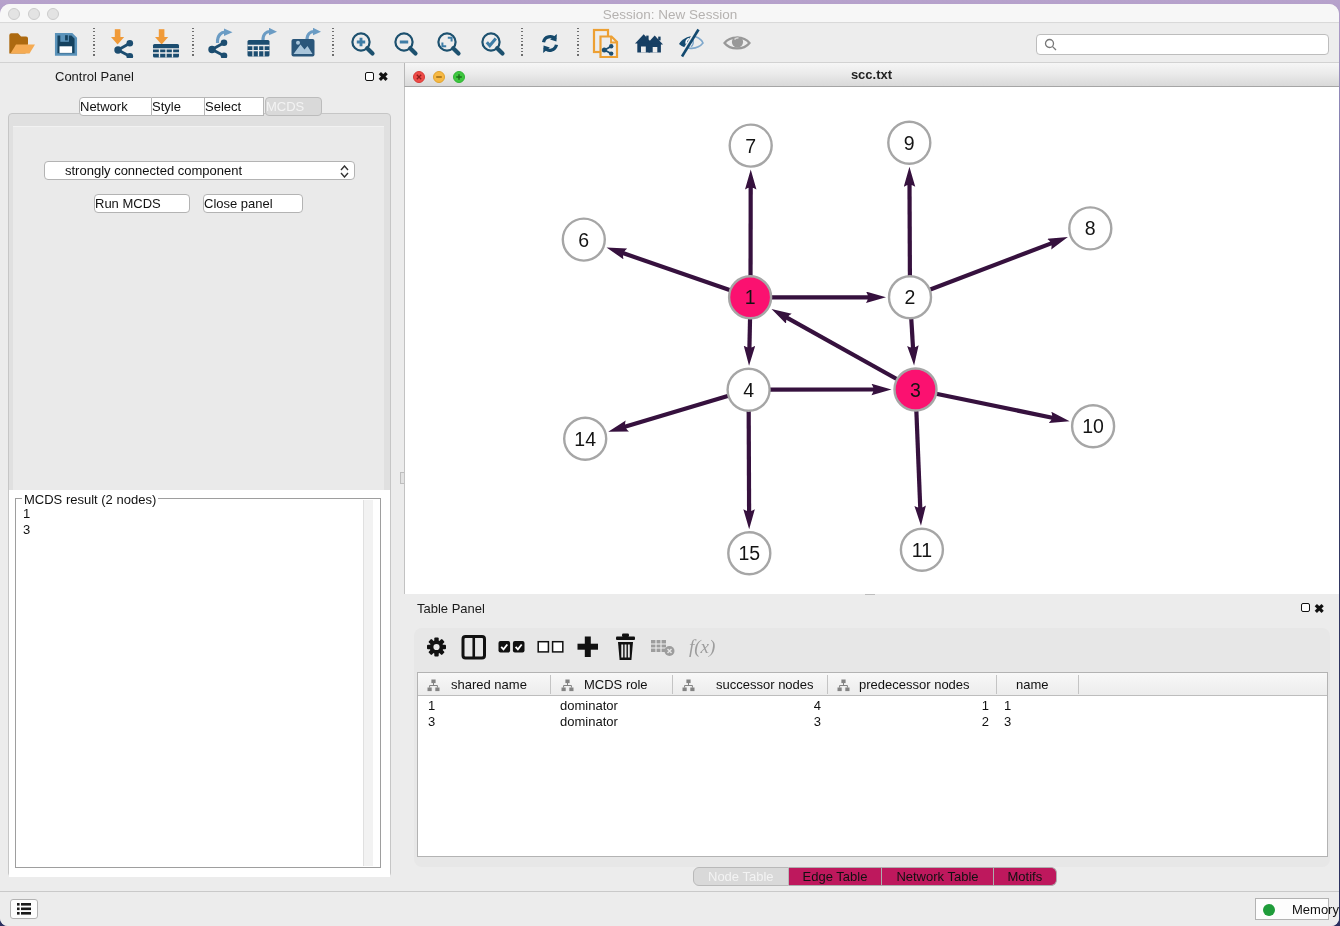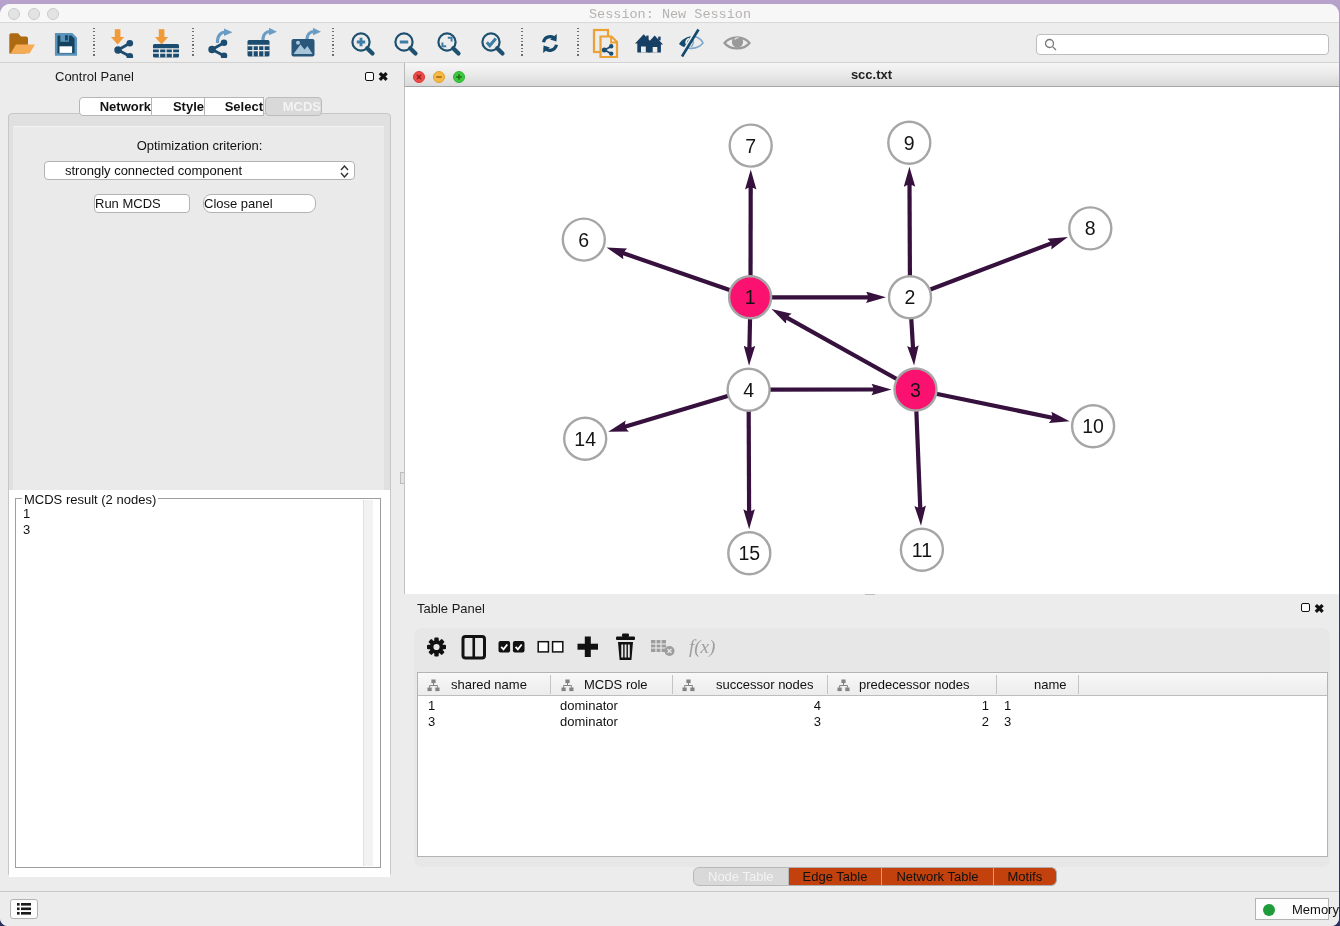--- a/index.html
+++ b/index.html
@@ -9,38 +9,38 @@
   .win { position:absolute; left:0; top:3.5px; width:1338.5px; height:922.5px;
     border-radius:10px 10px 8px 8px; overflow:hidden; background:#ececec; }
   .g { position:absolute; left:0; top:-3.5px; width:1340px; height:926px; }
   .abs { position:absolute; }
   
   .titlebar { position:absolute; left:0; top:3.5px; width:1340px; height:19.5px;
     background:#f7f7f7; border-bottom:1px solid #d9d9d9; }
   .tl-dot { position:absolute; top:7.5px; width:12px; height:12px; border-radius:50%;
     background:#e3e3e3; border:1px solid #cbcbcb; }
   .wintitle { position:absolute; top:6.5px; left:0; width:1340px; text-align:center;
-    font-size:13.5px; color:#b5b2b0;font-family:Liberation Mono, monospace; }
+    font-size:13.5px; color:#b5b2b0; }
   
   .toolbar { position:absolute; left:0; top:24px; width:1340px; height:39px;
     background:#ededed; border-bottom:1px solid #d2d2d2; }
   .tsep { position:absolute; top:28px; height:30px; width:1.5px;
     background-image:repeating-linear-gradient(180deg,#6e6e6e 0px,#6e6e6e 1.1px,transparent 1.1px,transparent 3.3px); }
   .ticon { position:absolute; top:29px; }
   .ticon2 { position:absolute; top:28px; }
   .searchbox { position:absolute; left:1036px; top:33.5px; width:293px; height:21px;
     background:#fff; border:1px solid #bdbdbd; border-radius:4px; }
   
   .sq { position:absolute; width:9px; height:9px; border:1.4px solid #111; border-radius:2px; background:#fdfdfd; }
   .xx { position:absolute; font-weight:bold; font-size:12.5px; color:#111; }
   
   .cp-title { position:absolute; left:13px; top:69px; font-size:13px; color:#1a1a1a;margin-left:42px; }
   .tabbar { position:absolute; left:79px; top:96.5px; height:19px; display:flex; }
   .tab { height:19px; line-height:18px; background:#fff; border:1px solid #b6b6b6;
-    border-left:none; font-size:13px; color:#111; text-align:right;font-weight:bold; }
+    border-left:none; font-size:13px; color:#111; text-align:left; }
   .tab.first { border-left:1px solid #b6b6b6; border-radius:4px 0 0 4px; }
   .tab.sel { background:#d9d9d9; color:#f3f3f3; border-radius:4px; border:1px solid #bcbcbc; margin-left:1px; }
   .cp-box { position:absolute; left:7.5px; top:113px; width:383px; height:764px;
     background:#e0e0e0; border:1px solid #c6c6c6; border-radius:4px; }
   .cp-inner { position:absolute; left:13px; top:126px; width:371px; height:364px;
     background:#eaeaea; border-top:1px solid #f2f2f2; }
   .cp-white { position:absolute; left:8.5px; top:490px; width:381px; height:386.5px; background:#fff; }
   .opt-label { position:absolute; left:8px; top:138px; width:383px; text-align:center;
     font-size:13px; color:#111; }
   .dropdown { position:absolute; left:44px; top:161px; width:311px; height:18.5px;
@@ -69,21 +69,21 @@
   .tp-table { position:absolute; left:417px; top:672px; width:911px; height:184.5px;
     background:#fff; border:1px solid #b3b3b3; }
   .thead { position:absolute; left:0; top:0; width:909px; height:23px;
     background:linear-gradient(180deg,#f8f8f8,#ececec); border-bottom:1px solid #bdbdbd; }
   .hsep { position:absolute; top:2px; height:19px; width:0; border-left:1px solid #c4c4c4; }
   .hlabel { position:absolute; top:4px; font-size:13px; color:#111; }
   .cell { position:absolute; font-size:13px; color:#111; }
   .orgico { position:absolute; top:6px; }
   
   .btabs { position:absolute; left:693px; top:866.5px; height:19.5px; display:flex; }
-  .btab { height:19.5px; line-height:18px; background:#c2410c;
+  .btab { height:19.5px; line-height:18px; background:#be185d;
     font-size:13px; padding:0 14px; color:#111; }
   
   .statusbar { position:absolute; left:0; top:891px; width:1340px; height:35px;
     background:#ececec; border-top:1px solid #c9c9c9; }
 </style>
 </head>
 <body>
 <div class="win">
     <div class="g">
 
@@ -245,29 +245,28 @@
   <div class="xx" style="left:378px; top:69px;">✖</div>
   <div class="cp-box"></div>
   <div class="cp-inner"></div>
   <div class="cp-white"></div>
   <div class="tabbar">
     <div class="tab first" style="width:73px;">Network</div>
     <div class="tab" style="width:53px;">Style</div>
     <div class="tab" style="width:59px;">Select</div>
     <div class="tab sel" style="width:57px;">MCDS</div>
   </div>
-  <div class="opt-label">Optimization criterion:</div>
   <div class="dropdown">strongly connected component
     <svg style="position:absolute; right:5.5px; top:2.5px;" width="9" height="13" viewBox="0 0 9 13">
       <path d="M1 5 L4.5 1 L8 5" fill="none" stroke="#333" stroke-width="1.4"></path>
       <path d="M1 8 L4.5 12 L8 8" fill="none" stroke="#333" stroke-width="1.4"></path>
     </svg>
   </div>
   <div class="btn" style="left:94px; top:194px; width:96px;">Run MCDS</div>
-  <div class="btn" style="left:203px; top:194px; width:113px;border-radius:8px;">Close panel</div>
+  <div class="btn" style="left:203px; top:194px; width:100px;">Close panel</div>
   <div class="fieldset"></div>
   <div class="fieldlabel">MCDS result (2 nodes)</div>
   <div class="mcds-lines">1<br>3</div>
   <div class="scrolltrack"></div>
 
   <div class="abs" style="left:399.5px; top:472px; width:6px; height:12px; background:#e2e2e2; border:1px solid #bdbdbd;"></div>
   <div class="abs" style="left:865px; top:588.5px; width:10px; height:6px; background:#e2e2e2; border:1px solid #bdbdbd;"></div>
 
   <div class="canvas"></div>
   <div class="scc-title">
@@ -424,21 +423,21 @@
             <rect x="4.4" y="0.5" width="4.2" height="3.6"></rect>
             <rect x="0.5" y="8.5" width="4.2" height="3.6"></rect>
             <rect x="8.3" y="8.5" width="4.2" height="3.6"></rect>
           </g>
           <path d="M6.5,4 V6.5 M2.6,8.6 V6.5 H10.4 V8.6" fill="none" stroke="#838383" stroke-width="1"></path>
         </svg>
     <div class="hlabel" style="left:33px;">shared name</div>
     <div class="hlabel" style="left:166px;">MCDS role</div>
     <div class="hlabel" style="left:298px;">successor nodes</div>
     <div class="hlabel" style="left:441px;">predecessor nodes</div>
-    <div class="hlabel" style="left:616px;">name</div>
+    <div class="hlabel" style="left:598px;">name</div>
     <div class="cell" style="left:10px; top:25px;">1</div>
     <div class="cell" style="left:142px; top:25px;">dominator</div>
     <div class="cell" style="left:385px; top:25px; width:18px; text-align:right;">4</div>
     <div class="cell" style="left:553px; top:25px; width:18px; text-align:right;">1</div>
     <div class="cell" style="left:586px; top:25px;">1</div>
     <div class="cell" style="left:10px; top:40.5px;">3</div>
     <div class="cell" style="left:142px; top:40.5px;">dominator</div>
     <div class="cell" style="left:385px; top:40.5px; width:18px; text-align:right;">3</div>
     <div class="cell" style="left:553px; top:40.5px; width:18px; text-align:right;">2</div>
     <div class="cell" style="left:586px; top:40.5px;">3</div>

